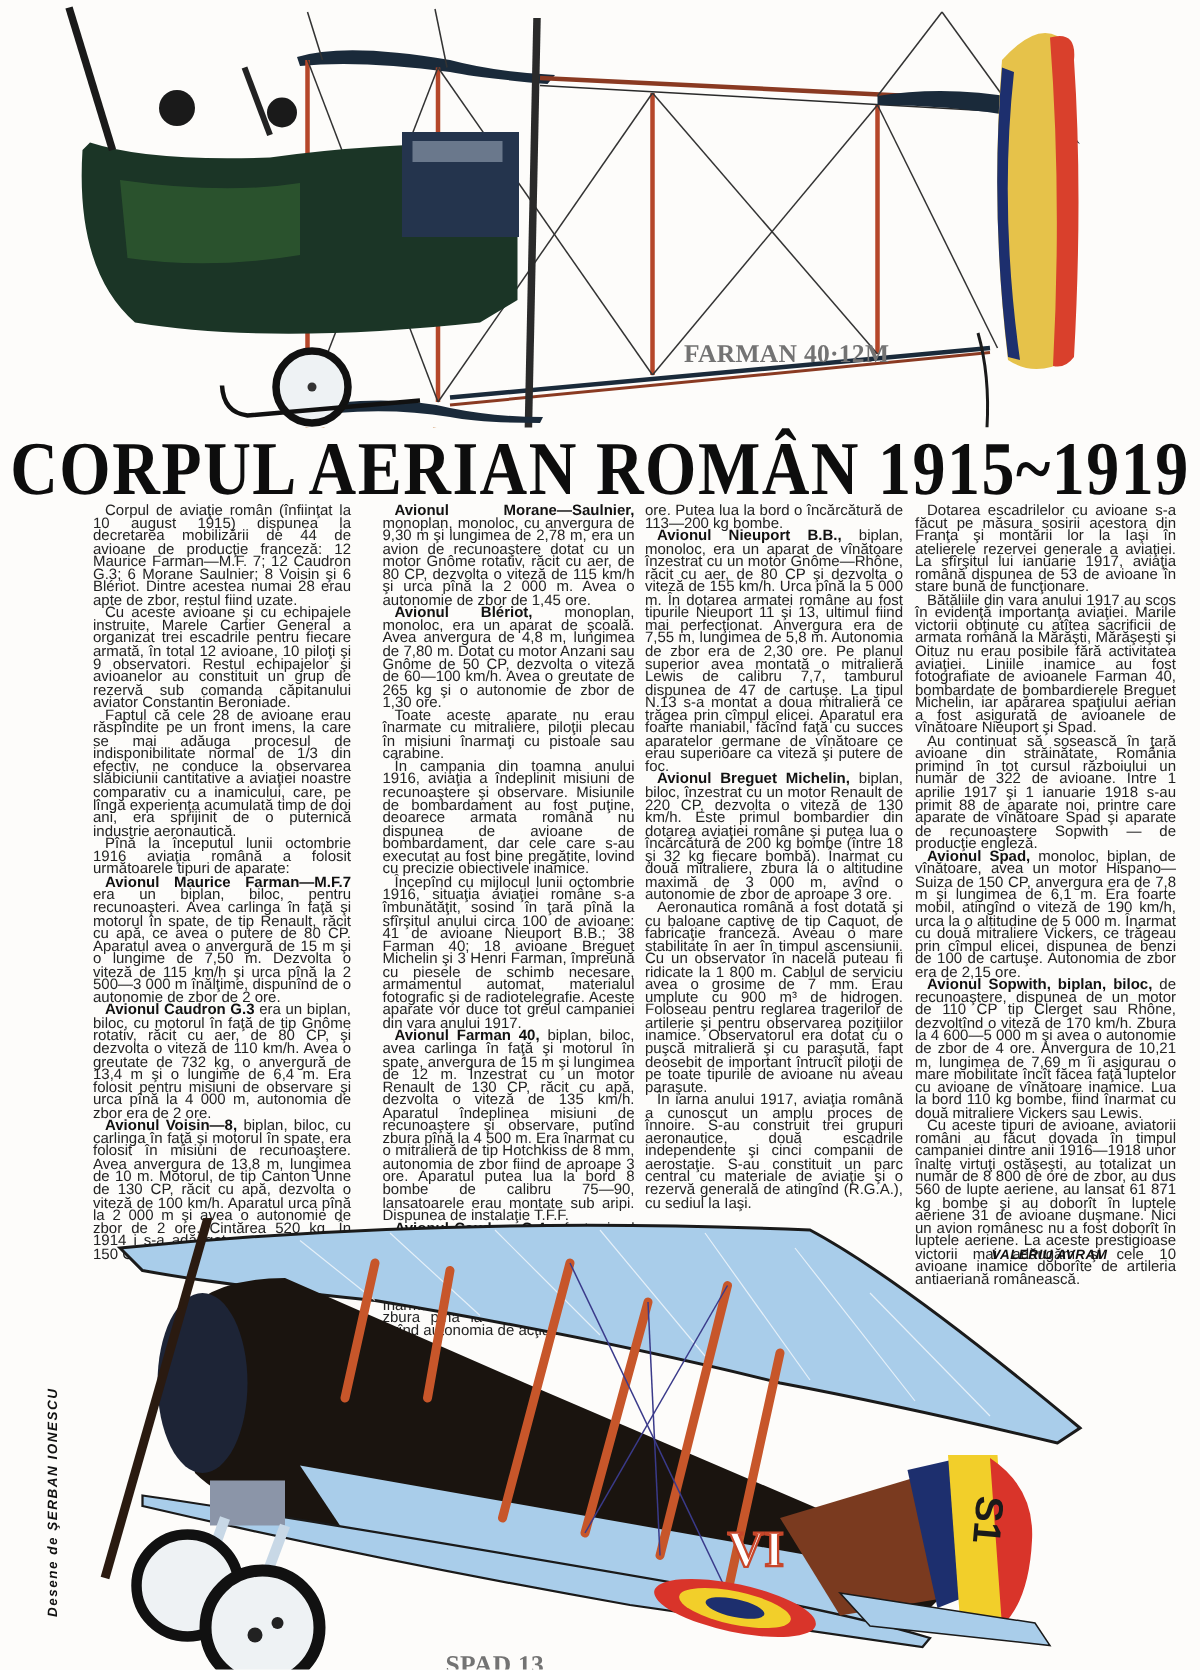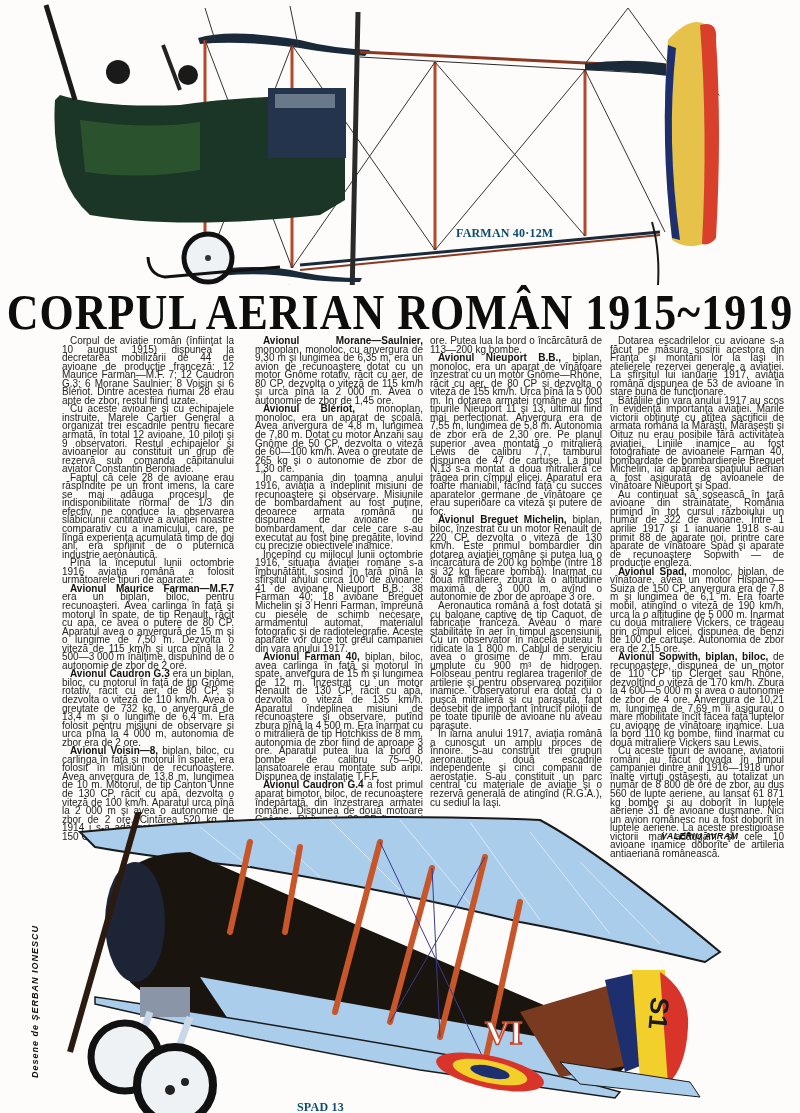--- a/index.html
+++ b/index.html
@@ -1,21 +1,21 @@
 <!DOCTYPE html>
 <html><head>
 <meta charset="utf-8">
 <style>
   * { box-sizing: border-box; margin: 0; padding: 0; }
   html, body { width: 800px; height: 1113px; background: #fdfcfa; overflow: hidden; }
   body { position: relative; font-family: "Liberation Sans", sans-serif; color: #1a1a1a; }
 
   
   .illus-top { position: absolute; left: 0; top: 0; width: 800px; height: 285px; }
-  .caption { position: absolute; font-family: "Liberation Serif", serif; font-weight: bold; font-size: 12px; letter-spacing: 0.2px; color: #0c4a6e; }
+  .caption { position: absolute; font-family: "Liberation Serif", serif; font-weight: bold; font-size: 17px; letter-spacing: 0.2px; color: #737373; }
   .cap-farman { left: 456px; top: 226px; }
   .cap-spad { left: 297px; top: 1100px; }
 
   
   .title { position: absolute; left: 0; top: 283px; width: 800px; text-align: center;
            font-family: "Liberation Serif", serif; font-weight: bold; font-size: 44px;
            letter-spacing: 1px; color: #0d0d0d; transform: scaleY(1.15); transform-origin: top center; }
 
   
   .cols { position: absolute; left: 34px; top: 337px; width: 724px; height: 480px; }
@@ -117,22 +117,23 @@
   <div class="col c1">
       <p><span>Corpul de aviaţie român (înfiinţat la 10 august 1915) dispunea la decretarea mobilizării de 44 de avioane de producţie franceză: 12 Maurice Farman—M.F. 7; 12 Caudron G.3; 6 Morane Saulnier; 8 Voisin şi 6 Blériot. Dintre acestea numai 28 erau apte de zbor, restul fiind uzate.</span></p>
       <p><span>Cu aceste avioane şi cu echipajele instruite, Marele Cartier General a organizat trei escadrile pentru fiecare armată, în total 12 avioane, 10 piloţi şi 9 observatori. Restul echipajelor şi avioanelor au constituit un grup de rezervă sub comanda căpitanului aviator Constantin Beroniade.</span></p>
       <p><span>Faptul că cele 28 de avioane erau răspîndite pe un front imens, la care se mai adăuga procesul de indisponibilitate normal de 1/3 din efectiv, ne conduce la observarea slăbiciunii cantitative a aviaţiei noastre comparativ cu a inamicului, care, pe lîngă experienţa acumulată timp de doi ani, era sprijinit de o puternică industrie aeronautică.</span></p>
       <p><span>Pînă la începutul lunii octombrie 1916 aviaţia română a folosit următoarele tipuri de aparate:</span></p>
       <p><b>Avionul Maurice Farman—M.F.7</b><span> era un biplan, biloc, pentru recunoaşteri. Avea carlinga în faţă şi motorul în spate, de tip Renault, răcit cu apă, ce avea o putere de 80 CP. Aparatul avea o anvergură de 15 m şi o lungime de 7,50 m. Dezvolta o viteză de 115 km/h şi urca pînă la 2 500—3 000 m înălţime, dispunînd de o autonomie de zbor de 2 ore.</span></p>
       <p><b>Avionul Caudron G.3</b><span> era un biplan, biloc, cu motorul în faţă de tip Gnôme rotativ, răcit cu aer, de 80 CP, şi dezvolta o viteză de 110 km/h. Avea o greutate de 732 kg, o anvergură de 13,4 m şi o lungime de 6,4 m. Era folosit pentru misiuni de observare şi urca pînă la 4 000 m, autonomia de zbor era de 2 ore.</span></p>
       <p><b>Avionul Voisin—8,</b><span> biplan, biloc, cu carlinga în faţă şi motorul în spate, era folosit în misiuni de recunoaştere. Avea anvergura de 13,8 m, lungimea de 10 m. Motorul, de tip Canton Unne de 130 CP, răcit cu apă, dezvolta o viteză de 100 km/h. Aparatul urca pînă la 2 000 m şi avea o autonomie de zbor de 2 ore. Cintărea 520 kg. În 1914 i s-a adăugat un motor nou de 150 CP.</span></p>
     </div>
   <div class="col c2">
-      <p><b>Avionul Morane—Saulnier,</b><span> monoplan, monoloc, cu anvergura de 9,30 m şi lungimea de 6,35 m, era un avion de recunoaştere dotat cu un motor Gnôme rotativ, răcit cu aer, de 80 CP, dezvolta o viteză de 115 km/h şi urca pînă la 2 000 m. Avea o autonomie de zbor de 1,45 ore.</span></p>
+      <p><b>Avionul Morane—Saulnier,</b><span> monoplan, monoloc, cu anvergura de 9,30 m şi lungimea de 2,78 m, era un avion de recunoaştere dotat cu un motor Gnôme rotativ, răcit cu aer, de 80 CP, dezvolta o viteză de 115 km/h şi urca pînă la 2 000 m. Avea o autonomie de zbor de 1,45 ore.</span></p>
       <p><b>Avionul Blériot,</b><span> monoplan, monoloc, era un aparat de şcoală. Avea anvergura de 4,8 m, lungimea de 7,80 m. Dotat cu motor Anzani sau Gnôme de 50 CP, dezvolta o viteză de 60—100 km/h. Avea o greutate de 265 kg şi o autonomie de zbor de 1,30 ore.</span></p>
+      <p><span>Toate aceste aparate nu erau înarmate cu mitraliere, piloţii plecau în misiuni înarmaţi cu pistoale sau carabine.</span></p>
       <p><span>În campania din toamna anului 1916, aviaţia a îndeplinit misiuni de recunoaştere şi observare. Misiunile de bombardament au fost puţine, deoarece armata română nu dispunea de avioane de bombardament, dar cele care s-au executat au fost bine pregătite, lovind cu precizie obiectivele inamice.</span></p>
       <p><span>Începînd cu mijlocul lunii octombrie 1916, situaţia aviaţiei române s-a îmbunătăţit, sosind în ţară pînă la sfîrşitul anului circa 100 de avioane: 41 de avioane Nieuport B.B.; 38 Farman 40; 18 avioane Breguet Michelin şi 3 Henri Farman, împreună cu piesele de schimb necesare, armamentul automat, materialul fotografic şi de radiotelegrafie. Aceste aparate vor duce tot greul campaniei din vara anului 1917.</span></p>
       <p><b>Avionul Farman 40,</b><span> biplan, biloc, avea carlinga în faţă şi motorul în spate, anvergura de 15 m şi lungimea de 12 m. Înzestrat cu un motor Renault de 130 CP, răcit cu apă, dezvolta o viteză de 135 km/h. Aparatul îndeplinea misiuni de recunoaştere şi observare, putînd zbura pînă la 4 500 m. Era înarmat cu o mitralieră de tip Hotchkiss de 8 mm, autonomia de zbor fiind de aproape 3 ore. Aparatul putea lua la bord 8 bombe de calibru 75—90, lansatoarele erau montate sub aripi. Dispunea de instalaţie T.F.F.</span></p>
       <p><b>Avionul Caudron G.4</b><span> a fost primul aparat bimotor, biloc, de recunoaştere îndepărtată, din înzestrarea armatei române. Dispunea de două motoare Gnôme—Rhône de 80 CP fiecare şi dezvolta o viteză de 130 km/h. Înarmat cu două mitraliere Hotchkiss, zbura pînă la 4 000 m altitudine, avînd autonomia de acţiune de 3</span></p>
     </div>
   <div class="col c3">
       <p style="text-indent: 0px;"><span>ore. Putea lua la bord o încărcătură de 113—200 kg bombe.</span></p>
       <p><b>Avionul Nieuport B.B.,</b><span> biplan, monoloc, era un aparat de vînătoare înzestrat cu un motor Gnôme—Rhône, răcit cu aer, de 80 CP şi dezvolta o viteză de 155 km/h. Urca pînă la 5 000 m. În dotarea armatei române au fost tipurile Nieuport 11 şi 13, ultimul fiind mai perfecţionat. Anvergura era de 7,55 m, lungimea de 5,8 m. Autonomia de zbor era de 2,30 ore. Pe planul superior avea montată o mitralieră Lewis de calibru 7,7, tamburul dispunea de 47 de cartuşe. La tipul N.13 s-a montat a doua mitralieră ce trăgea prin cîmpul elicei. Aparatul era foarte maniabil, făcînd faţă cu succes aparatelor germane de vînătoare ce erau superioare ca viteză şi putere de foc.</span></p>
       <p><b>Avionul Breguet Michelin,</b><span> biplan, biloc, înzestrat cu un motor Renault de 220 CP, dezvolta o viteză de 130 km/h. Este primul bombardier din dotarea aviaţiei române şi putea lua o încărcătură de 200 kg bombe (între 18 şi 32 kg fiecare bombă). Înarmat cu două mitraliere, zbura la o altitudine maximă de 3 000 m, avînd o autonomie de zbor de aproape 3 ore.</span></p>
       <p><span>Aeronautica română a fost dotată şi cu baloane captive de tip Caquot, de fabricaţie franceză. Aveau o mare stabilitate în aer în timpul ascensiunii. Cu un observator în nacelă puteau fi ridicate la 1 800 m. Cablul de serviciu avea o grosime de 7 mm. Erau umplute cu 900 m³ de hidrogen. Foloseau pentru reglarea tragerilor de artilerie şi pentru observarea poziţiilor inamice. Observatorul era dotat cu o puşcă mitralieră şi cu paraşută, fapt deosebit de important întrucît piloţii de pe toate tipurile de avioane nu aveau paraşute.</span></p>

